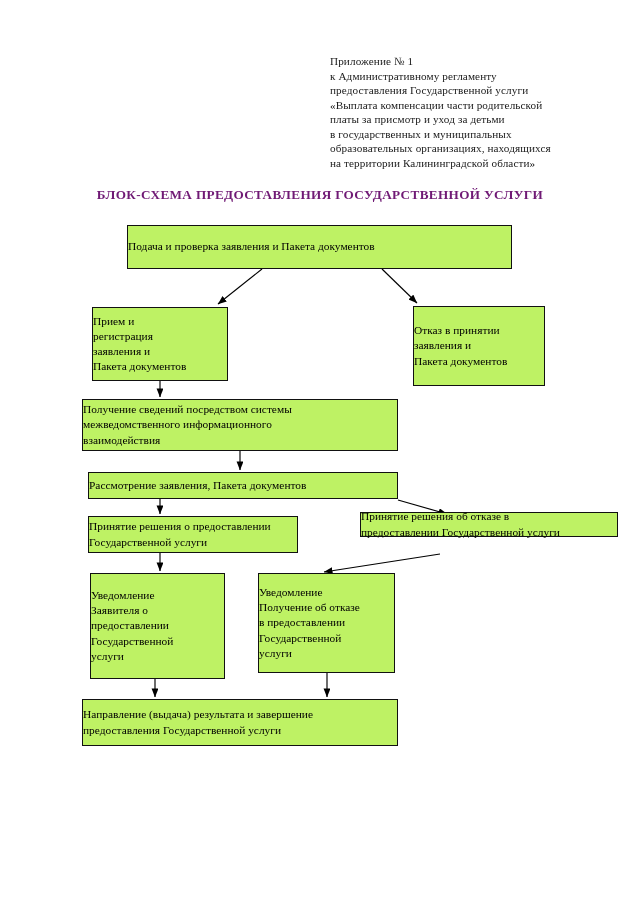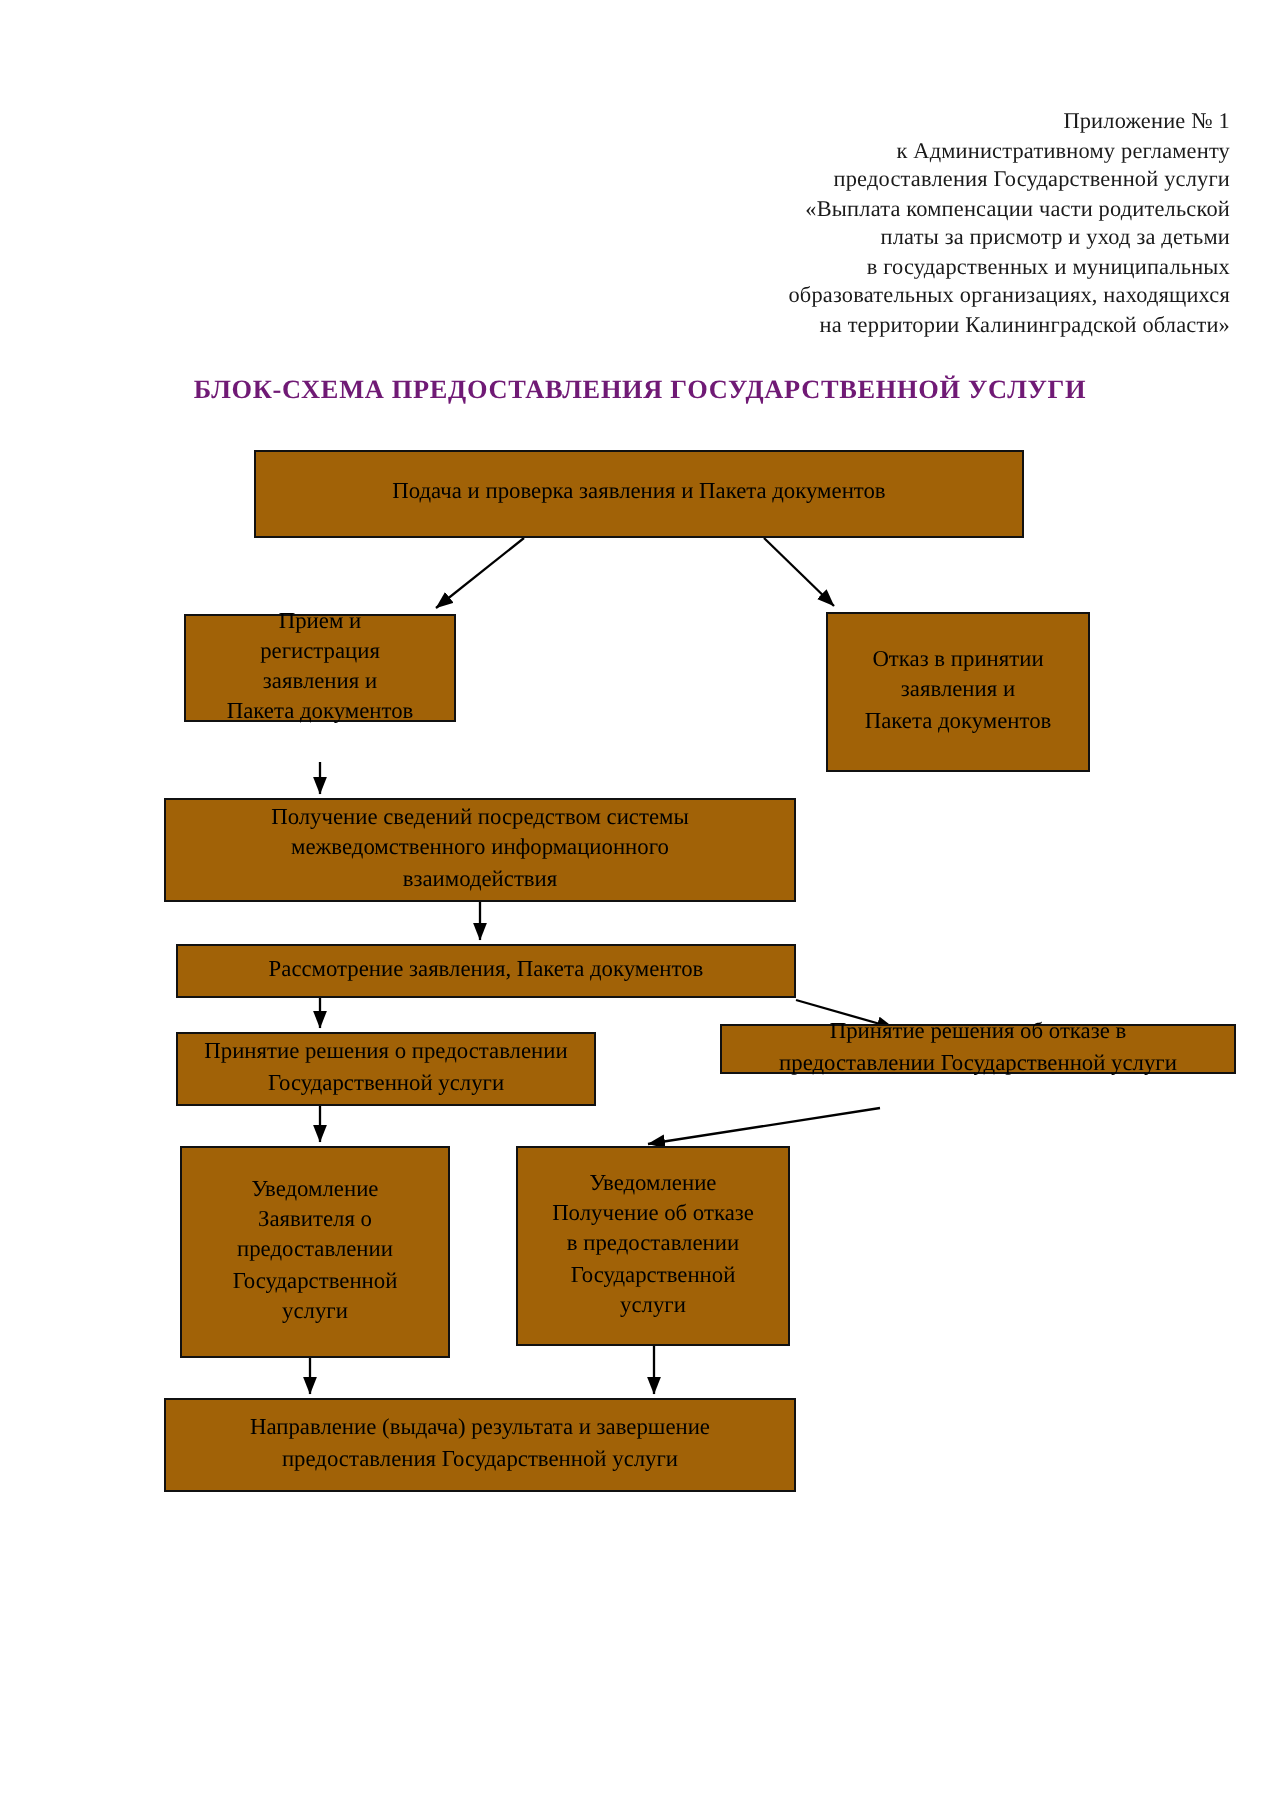--- a/index.html
+++ b/index.html
@@ -22,21 +22,21 @@
     width: 640px;
     height: 904px;
   }
 
   
   .header-block {
     position: absolute;
     left: 330px;
     top: 54px;
     width: 285px;
-    text-align: right;
+    text-align: left;
     font-size: 11.2px;
     line-height: 14.5px;
     letter-spacing: 0.1px;
   }
   .header-block .hline { display: block; white-space: nowrap; }
 
   
   .doc-title {
     position: absolute;
     left: 0px;
@@ -55,35 +55,34 @@
     left: 0;
     top: 0;
     width: 640px;
     height: 904px;
   }
 
   .node {
     position: absolute;
     box-sizing: border-box;
     border: 1.2px solid #111;
-    background: #a16207;
+    background: #bef264;
     display: flex;
     align-items: center;
     justify-content: center;
-    text-align: center;
     font-size: 11.4px;
     line-height: 15.2px;
     color: #000;
     padding: 2px 0;
   }
   .node .txt { display: block; width: 100%; }
 
   
   #node-intake     { left: 127px; top: 225px; width: 385px; height: 44px; }
-  #node-accept     { left: 92px;  top: 307px; width: 136px; height: 54px; }
+  #node-accept     { left: 92px;  top: 307px; width: 136px; height: 74px; }
   #node-refuse-acc { left: 413px; top: 306px; width: 132px; height: 80px; }
   #node-interagency{ left: 82px;  top: 399px; width: 316px; height: 52px; }
   #node-review     { left: 88px;  top: 472px; width: 310px; height: 27px; }
   #node-decide-yes { left: 88px;  top: 516px; width: 210px; height: 37px; }
   #node-decide-no  { left: 360px; top: 512px; width: 258px; height: 25px; }
   #node-notify-yes { left: 90px;  top: 573px; width: 135px; height: 106px; }
   #node-notify-no  { left: 258px; top: 573px; width: 137px; height: 100px; }
   #node-result     { left: 82px;  top: 699px; width: 316px; height: 47px; }
 
   

